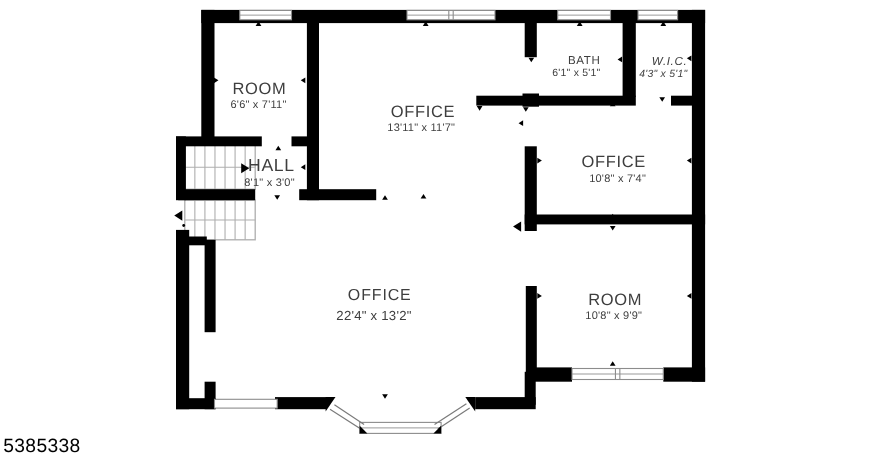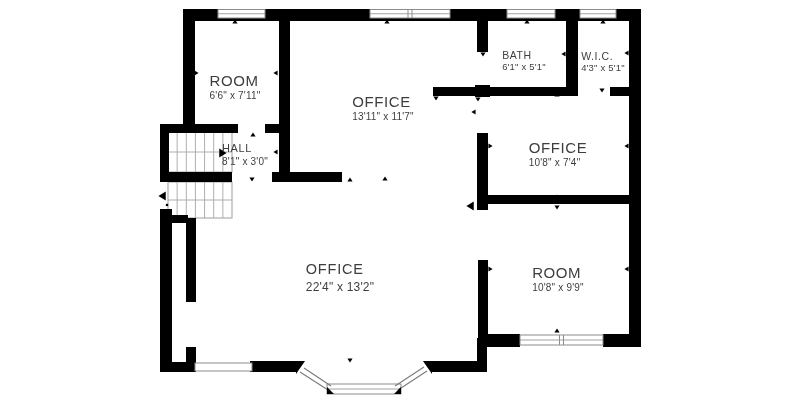--- a/index.html
+++ b/index.html
@@ -2,34 +2,34 @@
 <html style="--label-color: #3e3e3e;"><head>
 <meta charset="utf-8">
 <style>
   html,body{margin:0;padding:0;background:#ffffff;}
   .canvas{
     position:relative;width:800px;height:418px;background:#ffffff;overflow:hidden;
     font-family:"Liberation Sans", sans-serif;
   }
   #plan{position:absolute;left:0;top:0;}
   .room-label{
-    position:absolute;transform:translateX(-50%);text-align:left;
+    position:absolute;transform:translateX(-50%);text-align:right;
     color:var(--label-color,#3e3e3e);white-space:nowrap;line-height:1.15;
   }
   .rname{font-size:15px;letter-spacing:0.6px;}
   .rdims{font-size:10px;letter-spacing:0.2px;margin-top:1px;}
   .rl1{left:235px;top:72px;}
   .rl2{left:383px;top:93px;}
   .rl3{left:524px;top:49px;}
   .rl3 .rname,.rl4 .rname{font-size:10.5px;}
   .rl3 .rdims,.rl4 .rdims{font-size:9.5px;}
-  .rl4{left:603px;top:50px;}
+  .rl4{left:603px;top:50px;font-style:italic;}
   .rl5{left:558px;top:139px;}
   .rl6{left:245px;top:142px;}
-  .rl6 .rname{font-size:11px;}
+  .rl6 .rname{font-size:16px;}
   .rl7{left:340px;top:261px;}
   .rl7 .rname{font-size:14.5px;letter-spacing:0.8px;}
   .rl7 .rdims{font-size:12px;margin-top:3px;}
   .rl8{left:558px;top:264px;}
   .photo-id{
     position:absolute;left:3px;top:395px;font-size:17.5px;color:#000000;
     letter-spacing:0.3px;
   }
 </style>
 </head>
@@ -165,13 +165,14 @@
   </div>
   <div class="room-label rl7">
     <div class="rname">OFFICE</div>
     <div class="rdims">22'4" x 13'2"</div>
   </div>
   <div class="room-label rl8">
     <div class="rname">ROOM</div>
     <div class="rdims">10'8" x 9'9"</div>
   </div>
 
+  <div class="photo-id">5385338</div>
 </div>
 
 </body></html>

